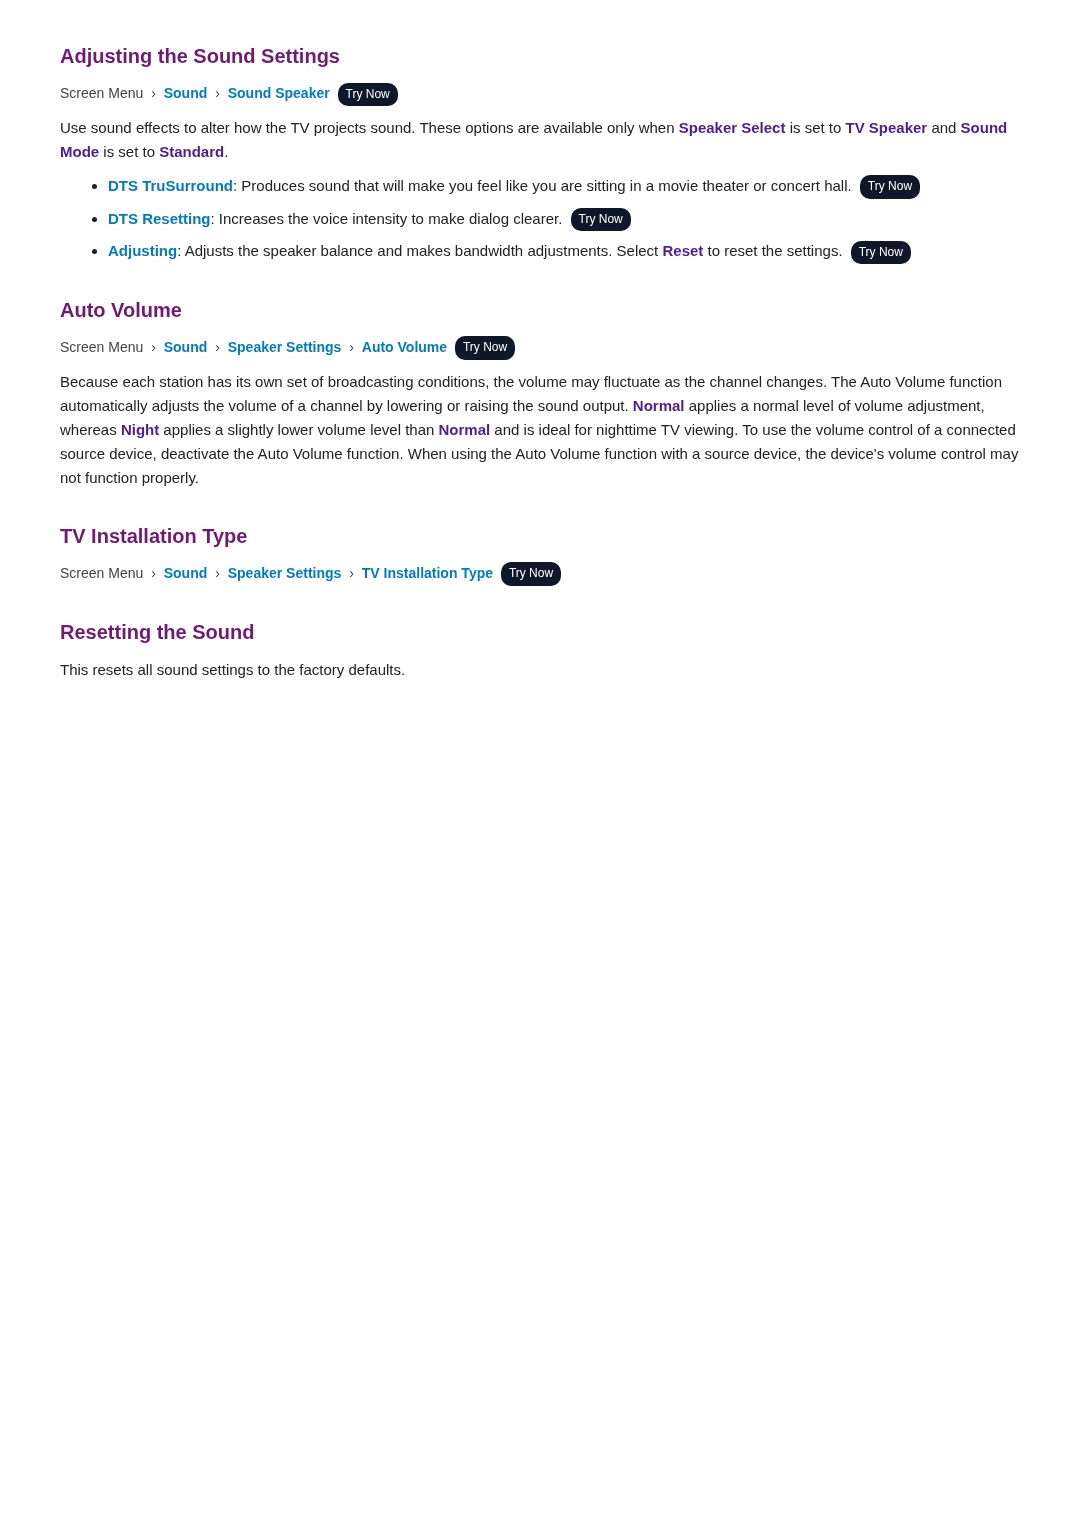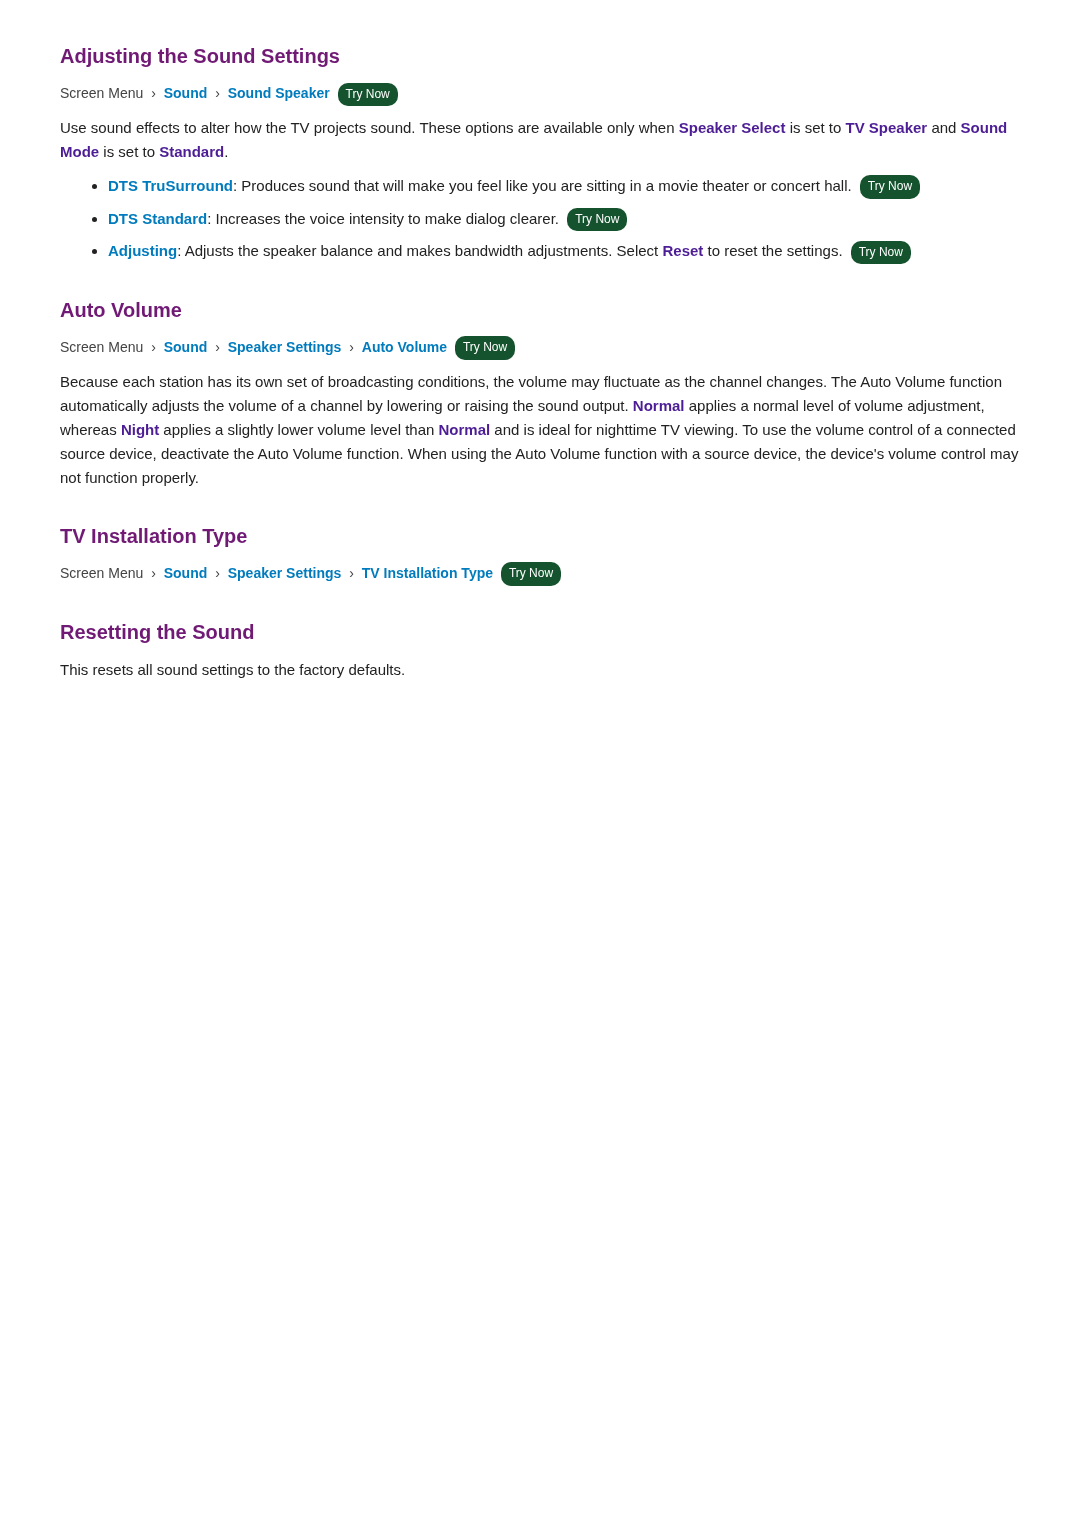--- a/index.html
+++ b/index.html
@@ -30,21 +30,21 @@
     .breadcrumb .link {
       color: #007bbd;
       font-weight: bold;
     }
     .breadcrumb .sep {
       margin: 0 4px;
       color: #444;
     }
     .try-now {
       display: inline-block;
-      background: #14532d;
+      background: #0f172a;
       color: #ffffff;
       font-size: 12px;
       padding: 2px 8px;
       border-radius: 10px;
       margin-left: 4px;
       font-weight: normal;
       vertical-align: middle;
     }
     p {
       margin-bottom: 10px;
@@ -83,21 +83,21 @@
   </div>
   <p>
     Use sound effects to alter how the TV projects sound. These options are available only when <span class="highlight-blue">Speaker Select</span> is set to <span class="highlight-blue">TV Speaker</span> and <span class="highlight-blue">Sound Mode</span> is set to <span class="highlight-blue">Standard</span>.
   </p>
   <ul>
     <li>
       <span class="term">DTS TruSurround</span><span>: Produces sound that will make you feel like you are sitting in a movie theater or concert hall.</span>
       <span class="try-now">Try Now</span>
     </li>
     <li>
-      <span class="term">DTS Standard</span><span>: Increases the voice intensity to make dialog clearer.</span>
+      <span class="term">DTS Resetting</span><span>: Increases the voice intensity to make dialog clearer.</span>
       <span class="try-now">Try Now</span>
     </li>
     <li>
       <span class="term">Adjusting</span><span>: Adjusts the speaker balance and makes bandwidth adjustments. Select </span><span class="highlight-blue">Reset</span><span> to reset the settings.</span>
       <span class="try-now">Try Now</span>
     </li>
   </ul>
 </div>
 
 <div class="section">

